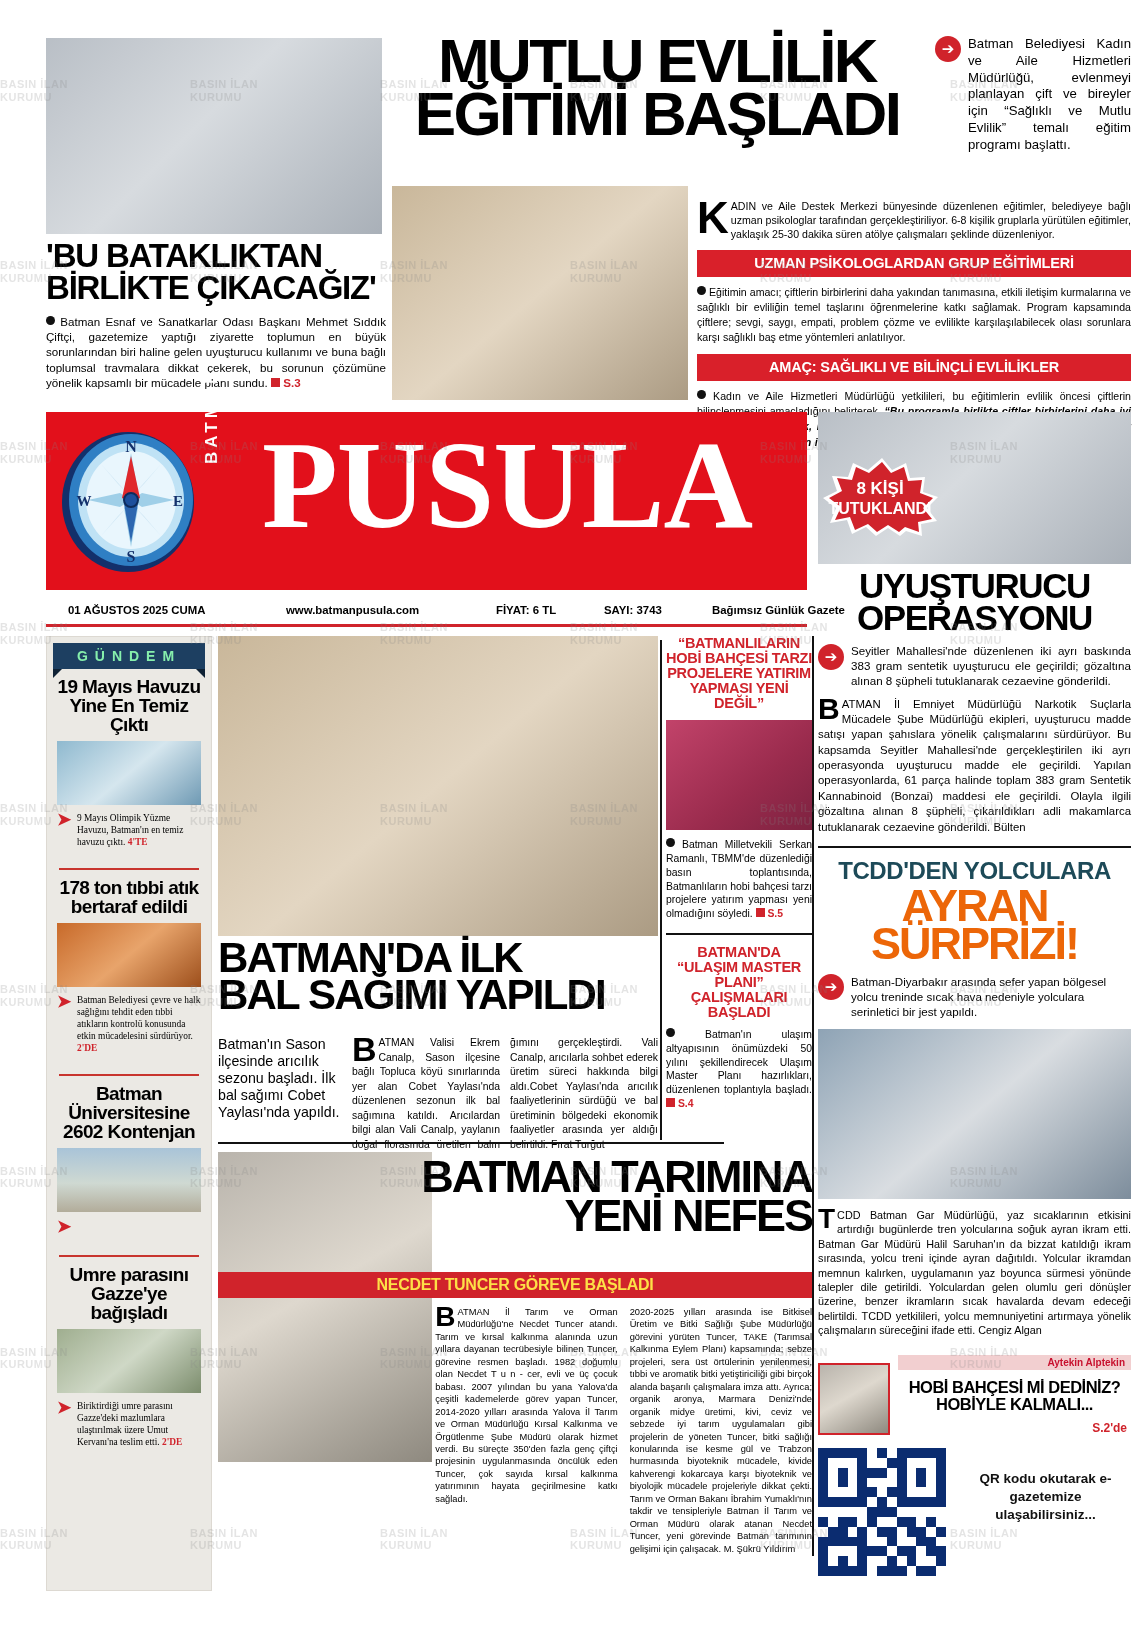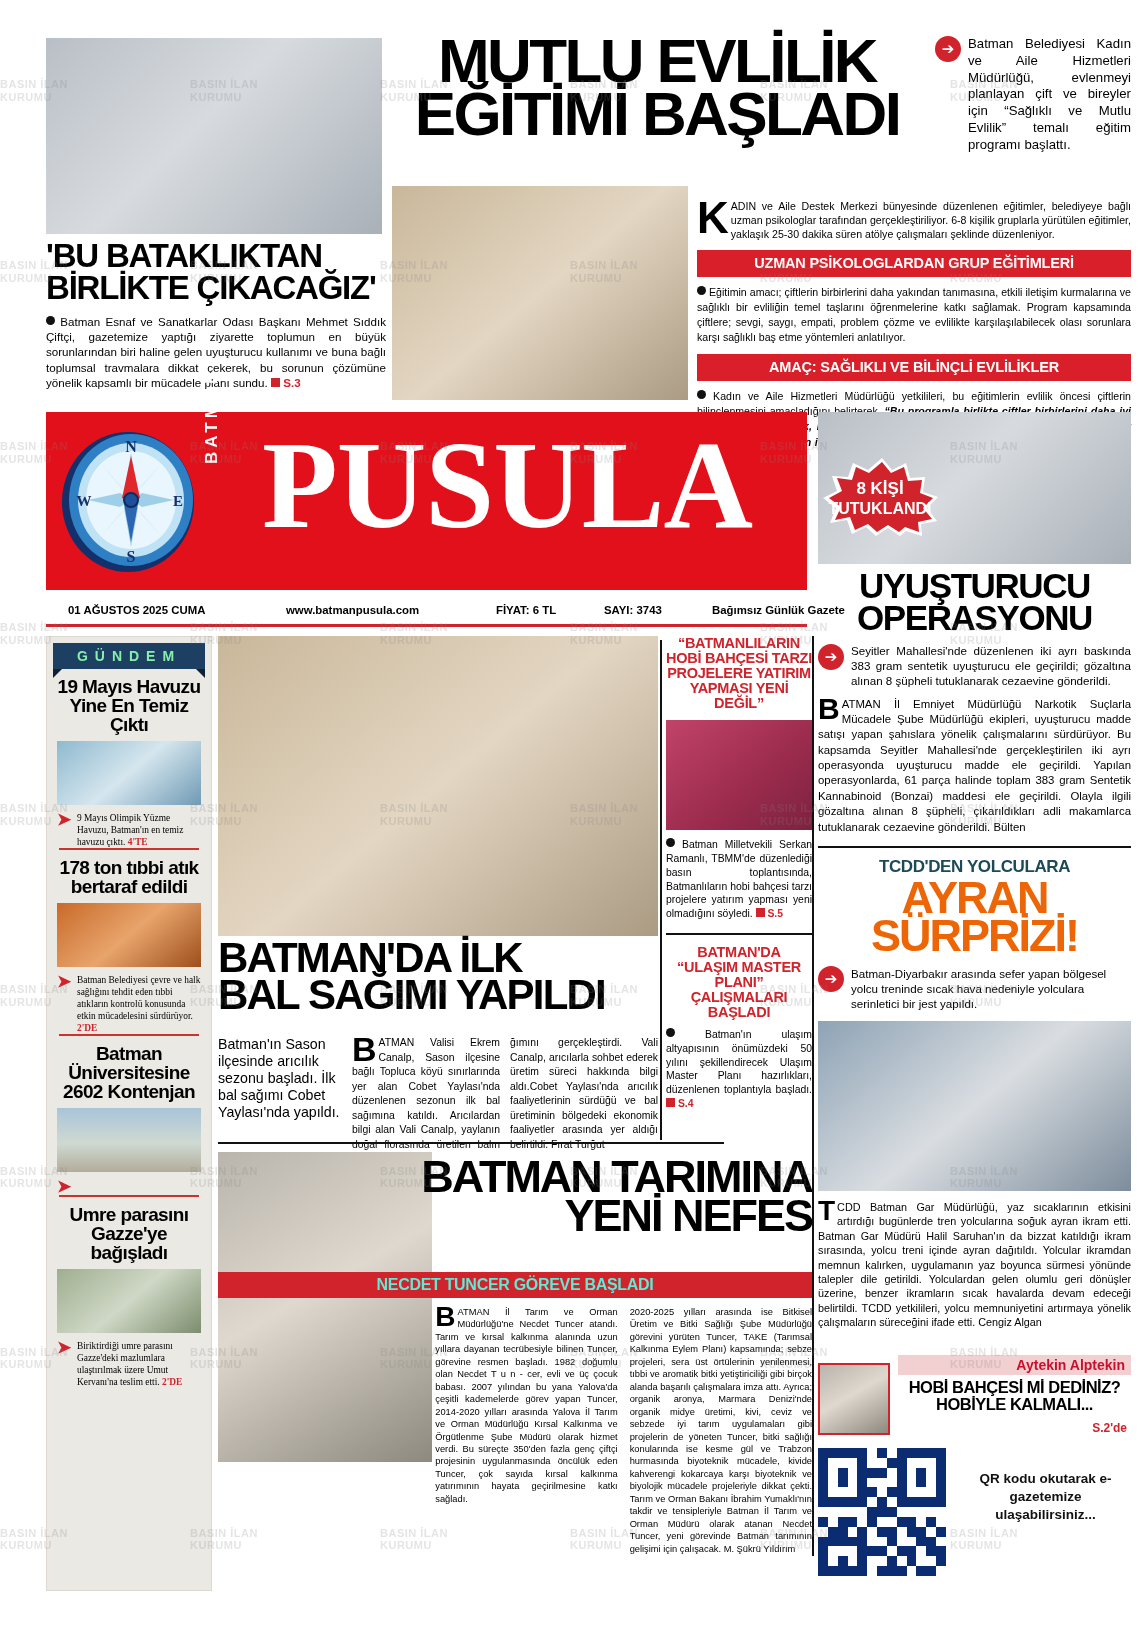--- a/index.html
+++ b/index.html
@@ -86,21 +86,21 @@
   
   .side { position:absolute; left:46px; top:636px; width:166px; height:955px;
     background:#ebe9e4; border:1px solid #ddd9d2; }
   .gundem { position:relative; margin:6px 6px 0; height:26px; background:#1d3f61; color:#86efac;
     font-weight:700; font-size:14px; letter-spacing:7px; text-align:center; line-height:26px; }
   .gundem::before,.gundem::after{ content:""; position:absolute; top:26px; border-style:solid;
      border-width:9px 9px 0 0; border-color:#0f2235 transparent transparent transparent;}
   .gundem::before{ left:0; }
   .gundem::after{ right:0; border-width:9px 0 0 9px;
      border-color:#0f2235 transparent transparent transparent;}
-  .side-item { padding:8px 10px 0; }
+  .side-item { padding:8px 10px 20px; }
   .side-item h3 { font-size:19px; line-height:1.0; font-weight:800; text-align:center;
      letter-spacing:-.6px; }
   .side-item .ph { width:100%; height:64px; margin-top:7px; }
   .side-item .cap { display:flex; gap:4px; margin-top:7px; font-size:9.4px; line-height:1.28;
      font-family:"Liberation Serif",serif; }
   .dn-arrow { flex:0 0 16px; color:#d0232b; font-size:17px; line-height:.9; font-weight:700; }
   .side-sep { height:2px; background:#c8342e; margin:0 12px; }
 
   
   .bee-photo { position:absolute; left:218px; top:636px; width:440px; height:300px; }
@@ -121,50 +121,50 @@
   .cr .hrule{ height:2px; background:#111; margin:12px 0 10px;}
   .cr h4.red { color:#d0232b; }
 
   
   .tar { position:absolute; left:218px; top:1142px; width:506px; height:444px;
     border-top:2px solid #111; }
   .tar-photo { position:absolute; left:0; top:8px; width:214px; height:310px; }
   .tar-head { position:absolute; left:200px; top:14px; width:394px; text-align:right; }
   .tar-head h2 { font-size:45px; line-height:.86; font-weight:800; letter-spacing:-2px;}
   .necdet { position:absolute; left:218px; top:1272px; width:594px; height:26px;
-    background:#d0232b; color:#5eead4; text-align:center; font-weight:800; font-size:16px;
+    background:#d0232b; color:#fde047; text-align:center; font-weight:800; font-size:16px;
     line-height:26px; letter-spacing:-.3px;}
   .tar-body { position:absolute; left:218px; top:1306px; width:594px; display:flex; gap:12px;}
   .tar-body .sp { width:206px; }
   .tar-body .col { width:183px; font-size:9.3px; line-height:1.34; text-align:justify;}
   .tar-body .drop { font-size:28px; }
 
   
   .rc { position:absolute; left:818px; top:412px; width:313px; }
   .rc-divider { position:absolute; left:812px; top:636px; width:2px; height:920px; background:#111;}
   .rc .drugphoto { width:100%; height:152px; }
   .rc .starwrap { position:absolute; left:4px; top:46px; width:120px; height:78px; }
   .rc h2.drug { font-size:35px; line-height:.92; font-weight:800; text-align:center;
     letter-spacing:-1.4px; margin-top:6px; }
   .rc .lead2 { display:flex; gap:7px; margin-top:10px; font-size:11.6px; line-height:1.27;}
   .rc .lead2 p { text-align:justify;}
   .rc .body2 { margin-top:8px; font-size:11.4px; line-height:1.35; text-align:justify;}
   .rc .hr { height:2px; background:#111; margin:11px 0 9px;}
-  .tcdd-k { text-align:center; color:#1d4a58; font-weight:800; font-size:17px; letter-spacing:-.4px;}
+  .tcdd-k { text-align:center; color:#1d4a58; font-weight:800; font-size:24px; letter-spacing:-.4px;}
   .tcdd-h { text-align:center; color:#ec6608; font-weight:800; font-size:45px; line-height:.85;
     letter-spacing:-2px; margin-top:2px;}
   .rc .lead3 { display:flex; gap:7px; margin-top:10px; font-size:11.6px; line-height:1.3;}
   .rc .trainphoto { width:100%; height:170px; margin-top:10px;}
   .rc .body3 { margin-top:9px; font-size:10.8px; line-height:1.34; text-align:justify;}
 
   
   .colm { position:absolute; left:818px; top:1355px; width:313px; height:80px; }
   .colm .ph { position:absolute; left:0; top:8px; width:72px; height:72px; border:2px solid #d0232b;}
   .colm .nm { position:absolute; left:80px; top:0; width:233px; background:#f2cfd0;
-    text-align:right; font-weight:800; color:#c8102e; font-size:14px; padding:2px 6px;}
+    text-align:right; font-weight:800; color:#c8102e; font-size:10px; padding:2px 6px;}
   .colm h5 { position:absolute; left:80px; top:24px; width:233px; text-align:center;
     font-size:16.5px; font-weight:800; line-height:1.05; letter-spacing:-.5px;}
   .colm .pg { position:absolute; right:4px; top:66px; color:#d0232b; font-weight:800; font-size:12px;}
 
   
   .qrbox { position:absolute; left:818px; top:1448px; width:313px; height:140px; }
   .qr { position:absolute; left:0; top:0; width:128px; height:128px; background:#fff;
         display:grid; grid-template-columns:repeat(13,1fr); grid-template-rows:repeat(13,1fr);}
   .qr i{ background:#0b2c70; }
   .qrtext { position:absolute; left:142px; top:22px; width:171px; text-align:center;

